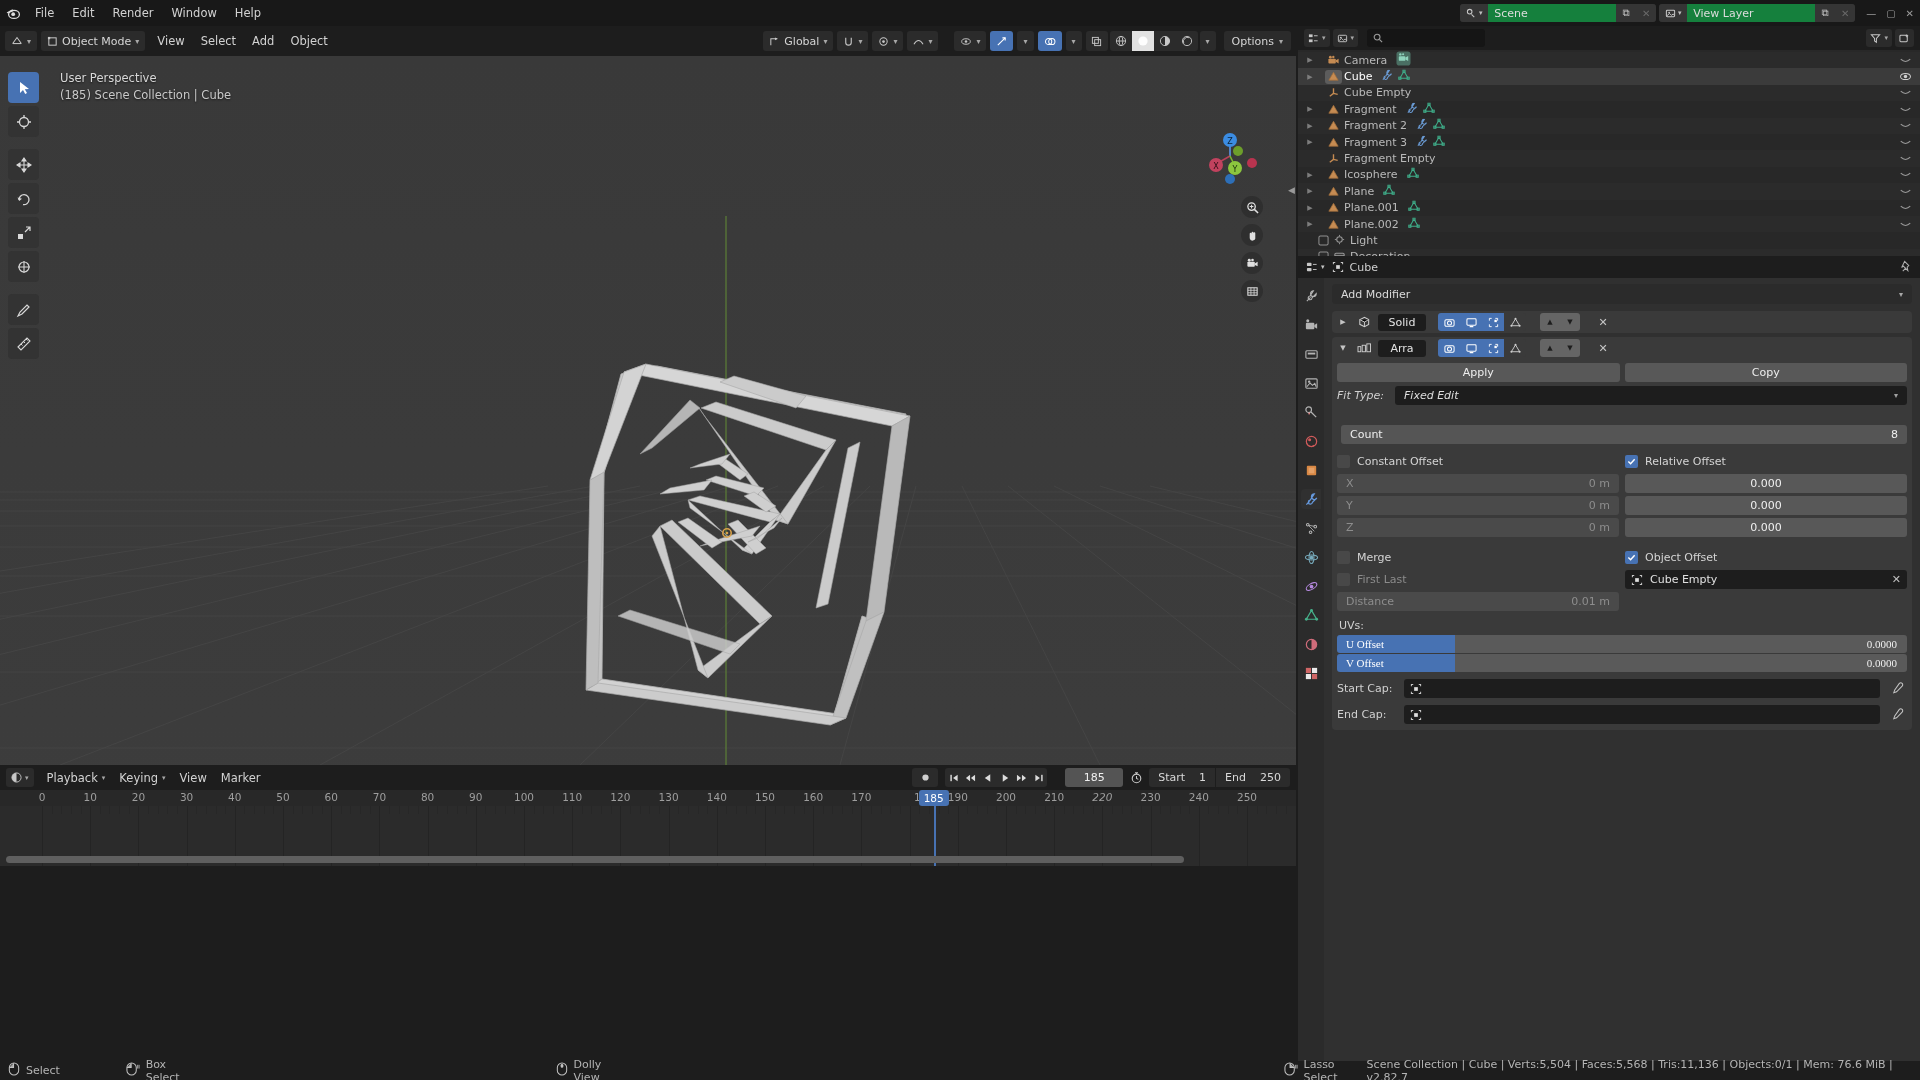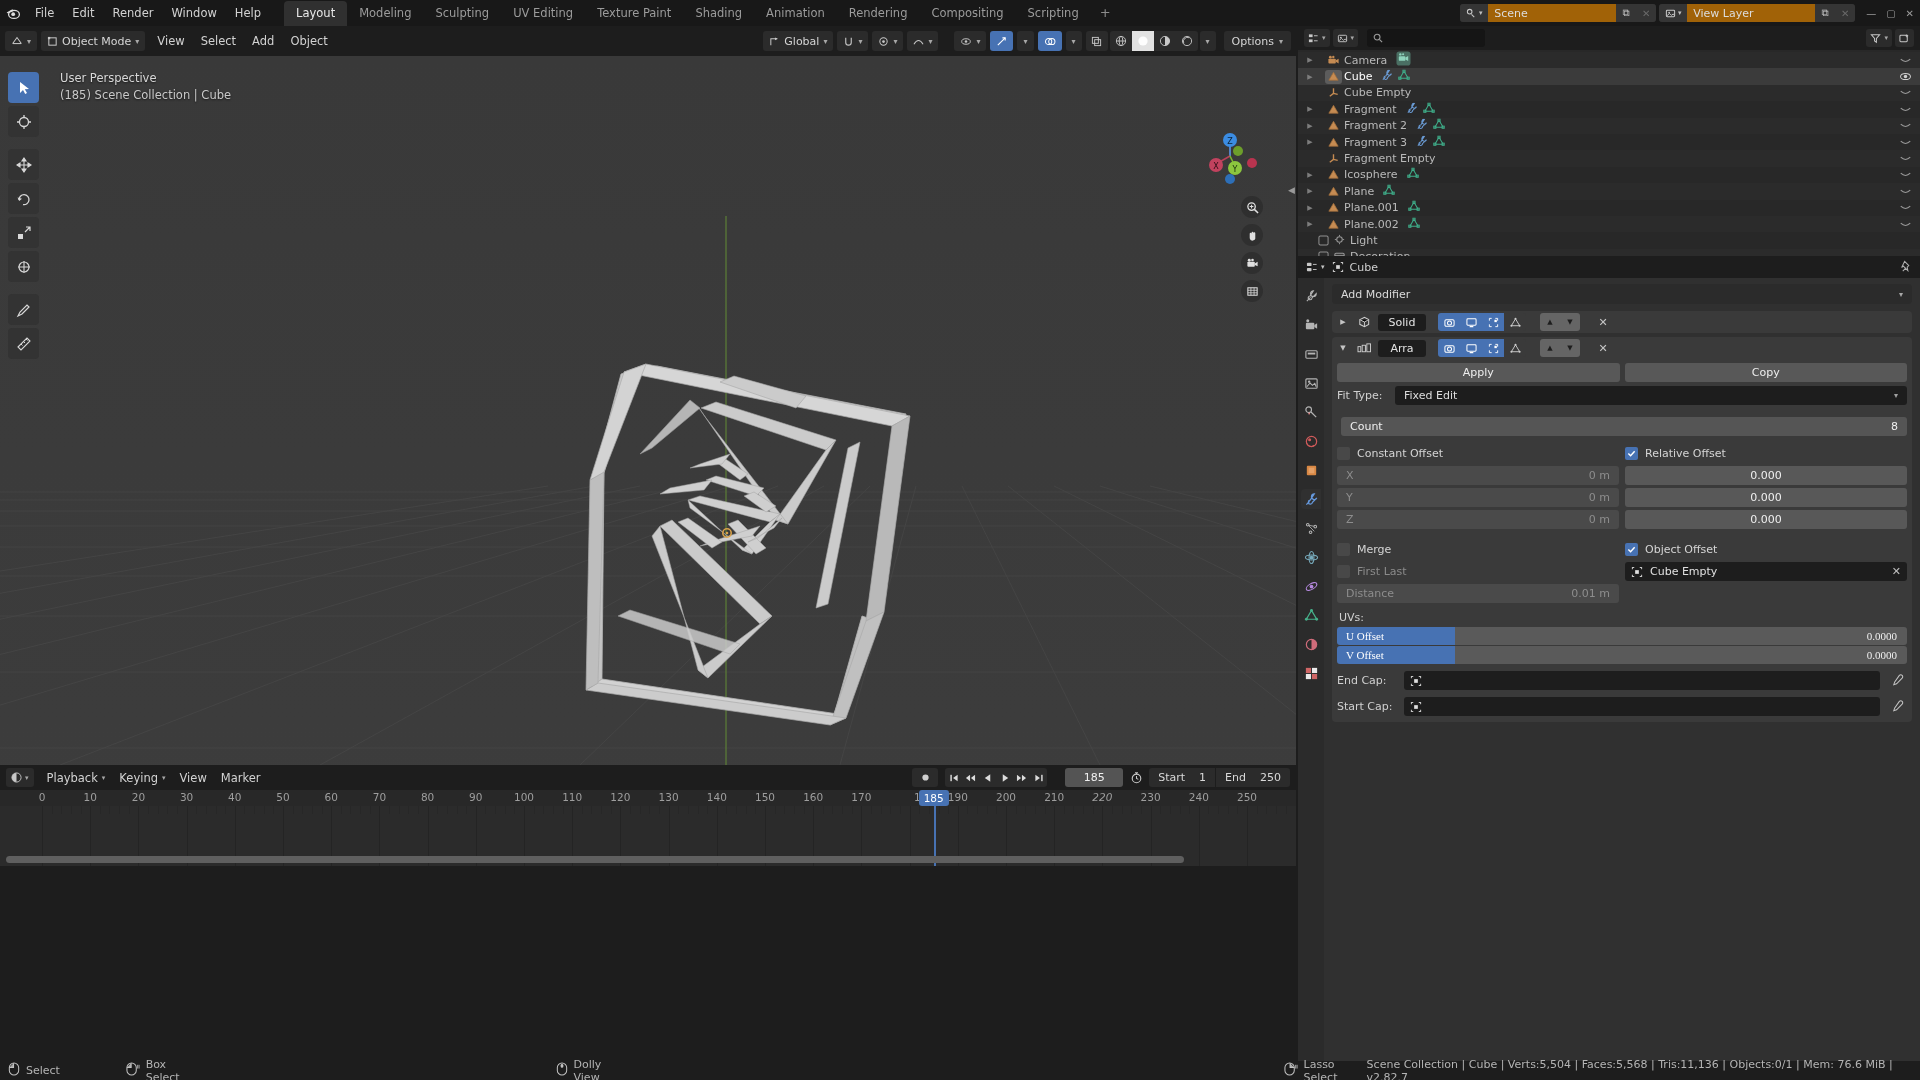--- a/index.html
+++ b/index.html
@@ -35,21 +35,21 @@
   .topbar-right { margin-left: auto; display: flex; align-items: center; padding-right: 6px; gap: 3px; }
   .scene-box {
     display: flex; align-items: center; height: 18px; background: #282828;
     border-radius: 3px; overflow: hidden;
   }
   .sb-icon {
     width: 28px; height: 18px; background: #353535; display: flex; align-items: center;
     justify-content: center; gap: 2px; font-size: 9px; color: #c0c0c0;
   }
   .sb-field {
-    min-width: 128px; height: 18px; background: #a16207; display: flex; align-items: center;
+    min-width: 128px; height: 18px; background: #15803d; display: flex; align-items: center;
     padding: 0 6px; font-size: 11px; color: #dcdcdc;
   }
   .sb-btn {
     width: 20px; height: 18px; background: #353535; display: flex; align-items: center;
     justify-content: center; color: #c8c8c8; font-size: 10px;
   }
   .sb-btn.dim { color: #6a6a6a; }
   .win-ctrl { display: flex; align-items: center; gap: 10px; padding-left: 8px; color: #9b9b9b; font-size: 10px; }
 
   
@@ -193,21 +193,21 @@
   .mod-tg.off { background: #3a3a3a; }
   .mod-arrows { display: flex; margin-left: 10px; border-radius: 3px; overflow: hidden; }
   .mod-arr { width: 20px; height: 18px; background: #656565; display: flex; align-items: center;
     justify-content: center; color: #1d1d1d; font-size: 7px; }
   .mod-x { margin-left: 12px; color: #c6c6c6; font-size: 11px; width: 14px; text-align: center; }
 
   .mod-body { padding: 4px 5px 6px; }
   .row2 { display: flex; gap: 5px; margin-bottom: 4px; }
   .btn-gray { flex: 1; height: 19px; background: #585858; border-radius: 3px; display: flex;
     align-items: center; justify-content: center; font-size: 11px; color: #ededed; }
-  .field-row { display: flex; align-items: center; margin-bottom: 12px; gap: 6px; }
+  .field-row { display: flex; align-items: center; margin-bottom: 20px; gap: 6px; font-style: italic; }
   .field-label { width: 52px; font-size: 11px; color: #d0d0d0; text-align: left; }
   .dd-field { flex: 1; height: 19px; background: #1d1d1d; border-radius: 3px; display: flex;
     align-items: center; padding: 0 9px; font-size: 11px; color: #dedede; }
   .dd-field .chev { margin-left: auto; color: #a0a0a0; font-size: 8px; }
   .val-field { height: 19px; background: #555555; border-radius: 3px; display: flex;
     align-items: center; padding: 0 9px; font-size: 11px; color: #efefef; }
   .val-field .v { margin-left: auto; }
   .cols2 { display: flex; gap: 6px; }
   .col { flex: 1; }
   .chk-row { display: flex; align-items: center; gap: 7px; height: 19px; margin-bottom: 3px; }
@@ -258,33 +258,20 @@
         <circle cx="8.2" cy="9.2" r="1.9" fill="#dcdcdc"></circle>
         <path d="M1.6 7.6 L7.4 4.2 L8.6 6.0 L3.0 8.6 Z" fill="#dcdcdc"></path>
       </svg>
     </div>
     <div id="topmenus" style="display:flex;align-items:center">
         <div class="menu-item">File</div>
         <div class="menu-item">Edit</div>
         <div class="menu-item">Render</div>
         <div class="menu-item">Window</div>
         <div class="menu-item">Help</div>
-      </div>
-    <div class="ws-tabs" id="wstabs">
-        <div class="ws-tab active">Layout</div>
-        <div class="ws-tab">Modeling</div>
-        <div class="ws-tab">Sculpting</div>
-        <div class="ws-tab">UV Editing</div>
-        <div class="ws-tab">Texture Paint</div>
-        <div class="ws-tab">Shading</div>
-        <div class="ws-tab">Animation</div>
-        <div class="ws-tab">Rendering</div>
-        <div class="ws-tab">Compositing</div>
-        <div class="ws-tab">Scripting</div>
-        <div class="ws-tab plus">+</div>
       </div>
     <div class="topbar-right">
       <div class="scene-box">
         <div class="sb-icon">
           <svg width="11" height="11" viewBox="0 0 12 12">
               <circle cx="4" cy="4" r="2.5" fill="none" stroke="#c8c8c8" stroke-width="1.1"></circle>
               <path d="M6 7 L9 10" stroke="#c8c8c8" stroke-width="1.1" fill="none"></path>
             </svg>
           <span style="font-size:7px">▾</span>
         </div>
@@ -1522,36 +1509,36 @@
           <div class="uv-row">
             <div class="uv-l">U Offset</div>
             <div class="uv-r">0.0000</div>
           </div>
           <div class="uv-row">
             <div class="uv-l">V Offset</div>
             <div class="uv-r">0.0000</div>
           </div>
 
           <div class="cap-row">
-            <div class="cap-lbl">End Cap:</div>
+            <div class="cap-lbl">Start Cap:</div>
             <div class="cap-field">
               <svg width="12" height="12" viewBox="0 0 13 13">
                   <path d="M1.5 3.5 L1.5 1.5 L3.5 1.5 M9.5 1.5 L11.5 1.5 L11.5 3.5 M11.5 9.5 L11.5 11.5 L9.5 11.5 M3.5 11.5 L1.5 11.5 L1.5 9.5" stroke="#c8c8c8" stroke-width="1.1" fill="none"></path>
                   <rect x="4.5" y="4.5" width="4" height="4" fill="#e0e0e0"></rect>
                 </svg>
               <span></span>
             </div>
             <div class="cap-eyedrop">
               <svg width="13" height="13" viewBox="0 0 14 14">
                   <path d="M9 1.5 a2 2 0 0 1 3 3 L6 10.5 L3 11.5 L4 8.5 Z" fill="none" stroke="#c5c5c5" stroke-width="1.1"></path>
                 </svg>
             </div>
           </div>
           <div class="cap-row">
-            <div class="cap-lbl">Start Cap:</div>
+            <div class="cap-lbl">End Cap:</div>
             <div class="cap-field">
               <svg width="12" height="12" viewBox="0 0 13 13">
                   <path d="M1.5 3.5 L1.5 1.5 L3.5 1.5 M9.5 1.5 L11.5 1.5 L11.5 3.5 M11.5 9.5 L11.5 11.5 L9.5 11.5 M3.5 11.5 L1.5 11.5 L1.5 9.5" stroke="#c8c8c8" stroke-width="1.1" fill="none"></path>
                   <rect x="4.5" y="4.5" width="4" height="4" fill="#e0e0e0"></rect>
                 </svg>
               <span></span>
             </div>
             <div class="cap-eyedrop">
               <svg width="13" height="13" viewBox="0 0 14 14">
                   <path d="M9 1.5 a2 2 0 0 1 3 3 L6 10.5 L3 11.5 L4 8.5 Z" fill="none" stroke="#c5c5c5" stroke-width="1.1"></path>

